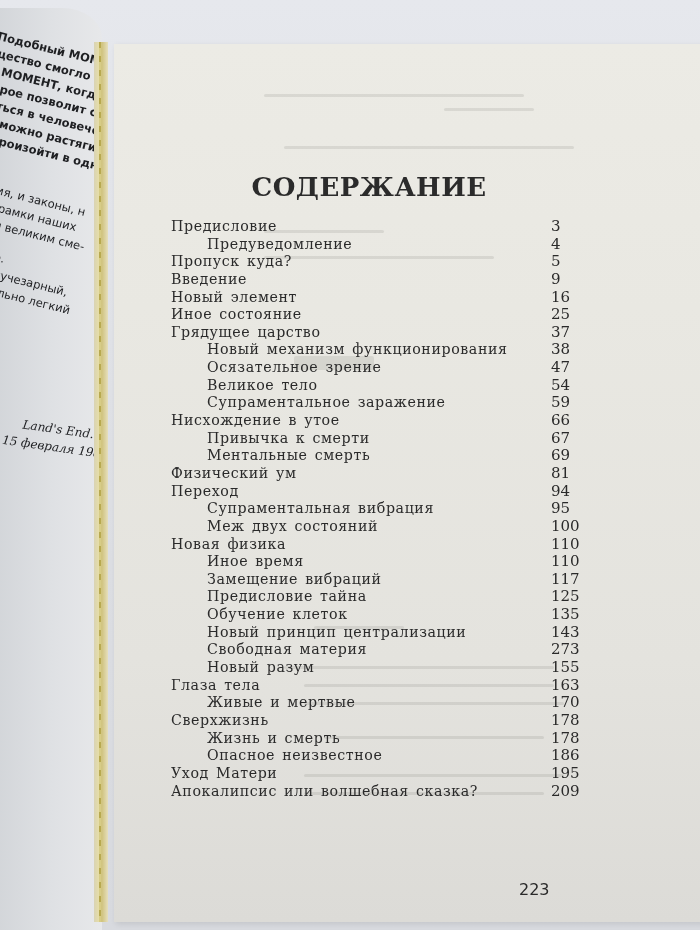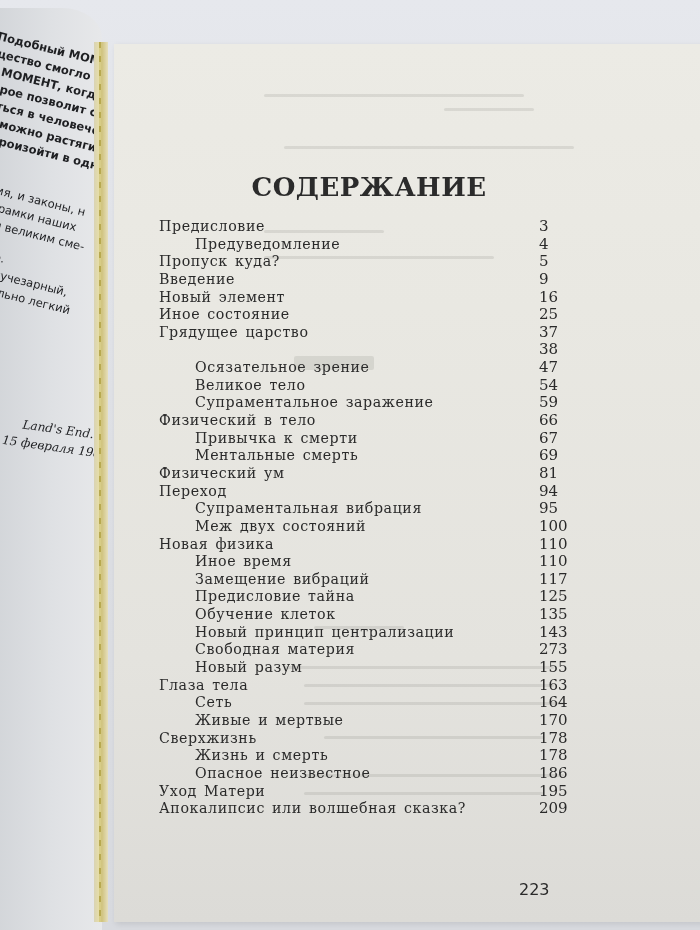--- a/index.html
+++ b/index.html
@@ -54,21 +54,21 @@
     }
     .title {
       position: absolute; left: 0; width: 510px; top: 128px; text-align: center;
       font-family: "DejaVu Serif", serif; font-weight: bold; font-size: 26px;
       letter-spacing: 0.5px; color: #2b2b2b;
     }
     .toc {
       position: absolute; left: 45px; top: 174px; width: 440px;
       font-family: "DejaVu Serif", serif; font-size: 14.2px; color: #2a2a2a;
     }
-    .toc-row { position: relative; height: 17.65px; line-height: 17.65px; white-space: nowrap; }
+    .toc-row { position: relative; height: 17.65px; line-height: 17.65px; white-space: nowrap; margin-left: 12px; }
     .toc-row .label { position: absolute; left: 0; letter-spacing: 0.6px; word-spacing: 2px; }
     .toc-row.sub .label { left: 36px; }
     .toc-row .page { position: absolute; left: 380px; font-size: 15px; }
     .folio {
       position: absolute; left: 405px; top: 808px;
       font-family: "DejaVu Sans", sans-serif; font-size: 16px; color: #2a2a2a; margin-top: 28px;
     }
   </style>
 </head>
 <body>
@@ -144,36 +144,37 @@
       </div>
       <div class="toc-row">
         <span class="label">Иное состояние</span>
         <span class="page">25</span>
       </div>
       <div class="toc-row">
         <span class="label">Грядущее царство</span>
         <span class="page">37</span>
       </div>
       <div class="toc-row sub">
+        <span class="label">Новый механизм функционирования</span>
         <span class="page">38</span>
       </div>
       <div class="toc-row sub">
         <span class="label">Осязательное зрение</span>
         <span class="page">47</span>
       </div>
       <div class="toc-row sub">
         <span class="label">Великое тело</span>
         <span class="page">54</span>
       </div>
       <div class="toc-row sub">
         <span class="label">Супраментальное заражение</span>
         <span class="page">59</span>
       </div>
       <div class="toc-row">
-        <span class="label">Физический в тело</span>
+        <span class="label">Нисхождение в утое</span>
         <span class="page">66</span>
       </div>
       <div class="toc-row sub">
         <span class="label">Привычка к смерти</span>
         <span class="page">67</span>
       </div>
       <div class="toc-row sub">
         <span class="label">Ментальные смерть</span>
         <span class="page">69</span>
       </div>
@@ -221,24 +222,20 @@
         <span class="label">Свободная материя</span>
         <span class="page">273</span>
       </div>
       <div class="toc-row sub">
         <span class="label">Новый разум</span>
         <span class="page">155</span>
       </div>
       <div class="toc-row">
         <span class="label">Глаза тела</span>
         <span class="page">163</span>
-      </div>
-      <div class="toc-row sub">
-        <span class="label">Сеть</span>
-        <span class="page">164</span>
       </div>
       <div class="toc-row sub">
         <span class="label">Живые и мертвые</span>
         <span class="page">170</span>
       </div>
       <div class="toc-row">
         <span class="label">Сверхжизнь</span>
         <span class="page">178</span>
       </div>
       <div class="toc-row sub">

